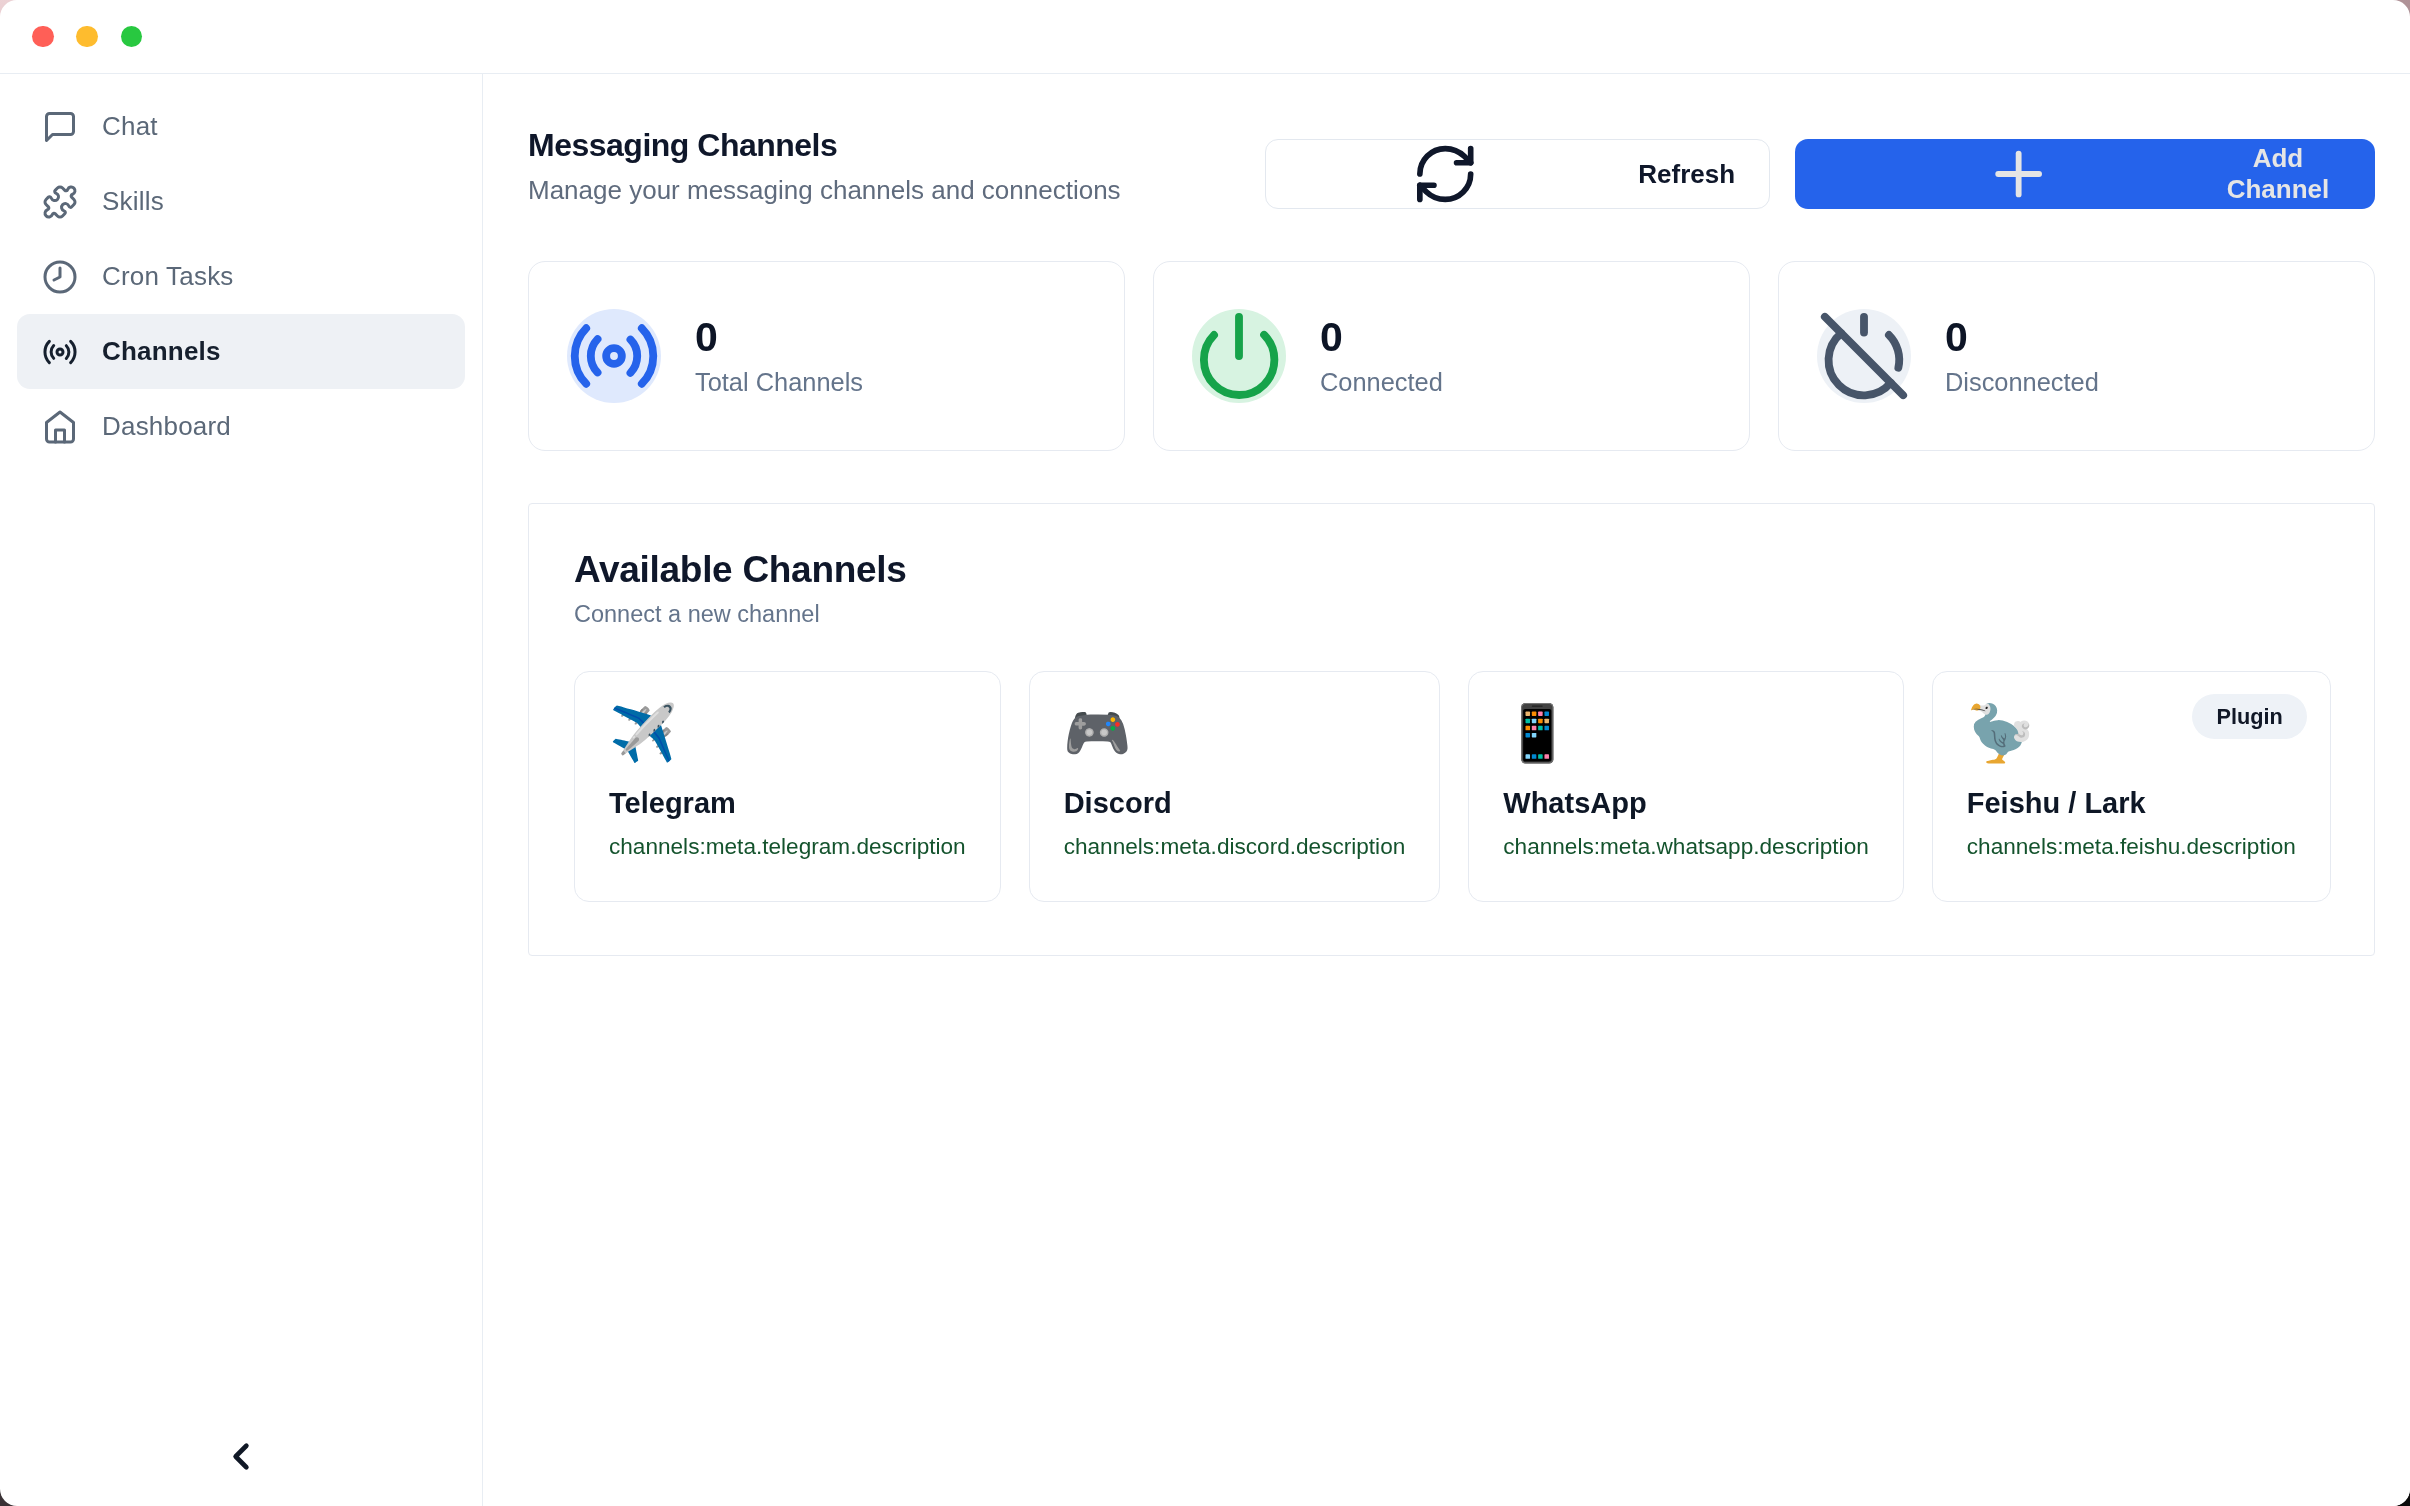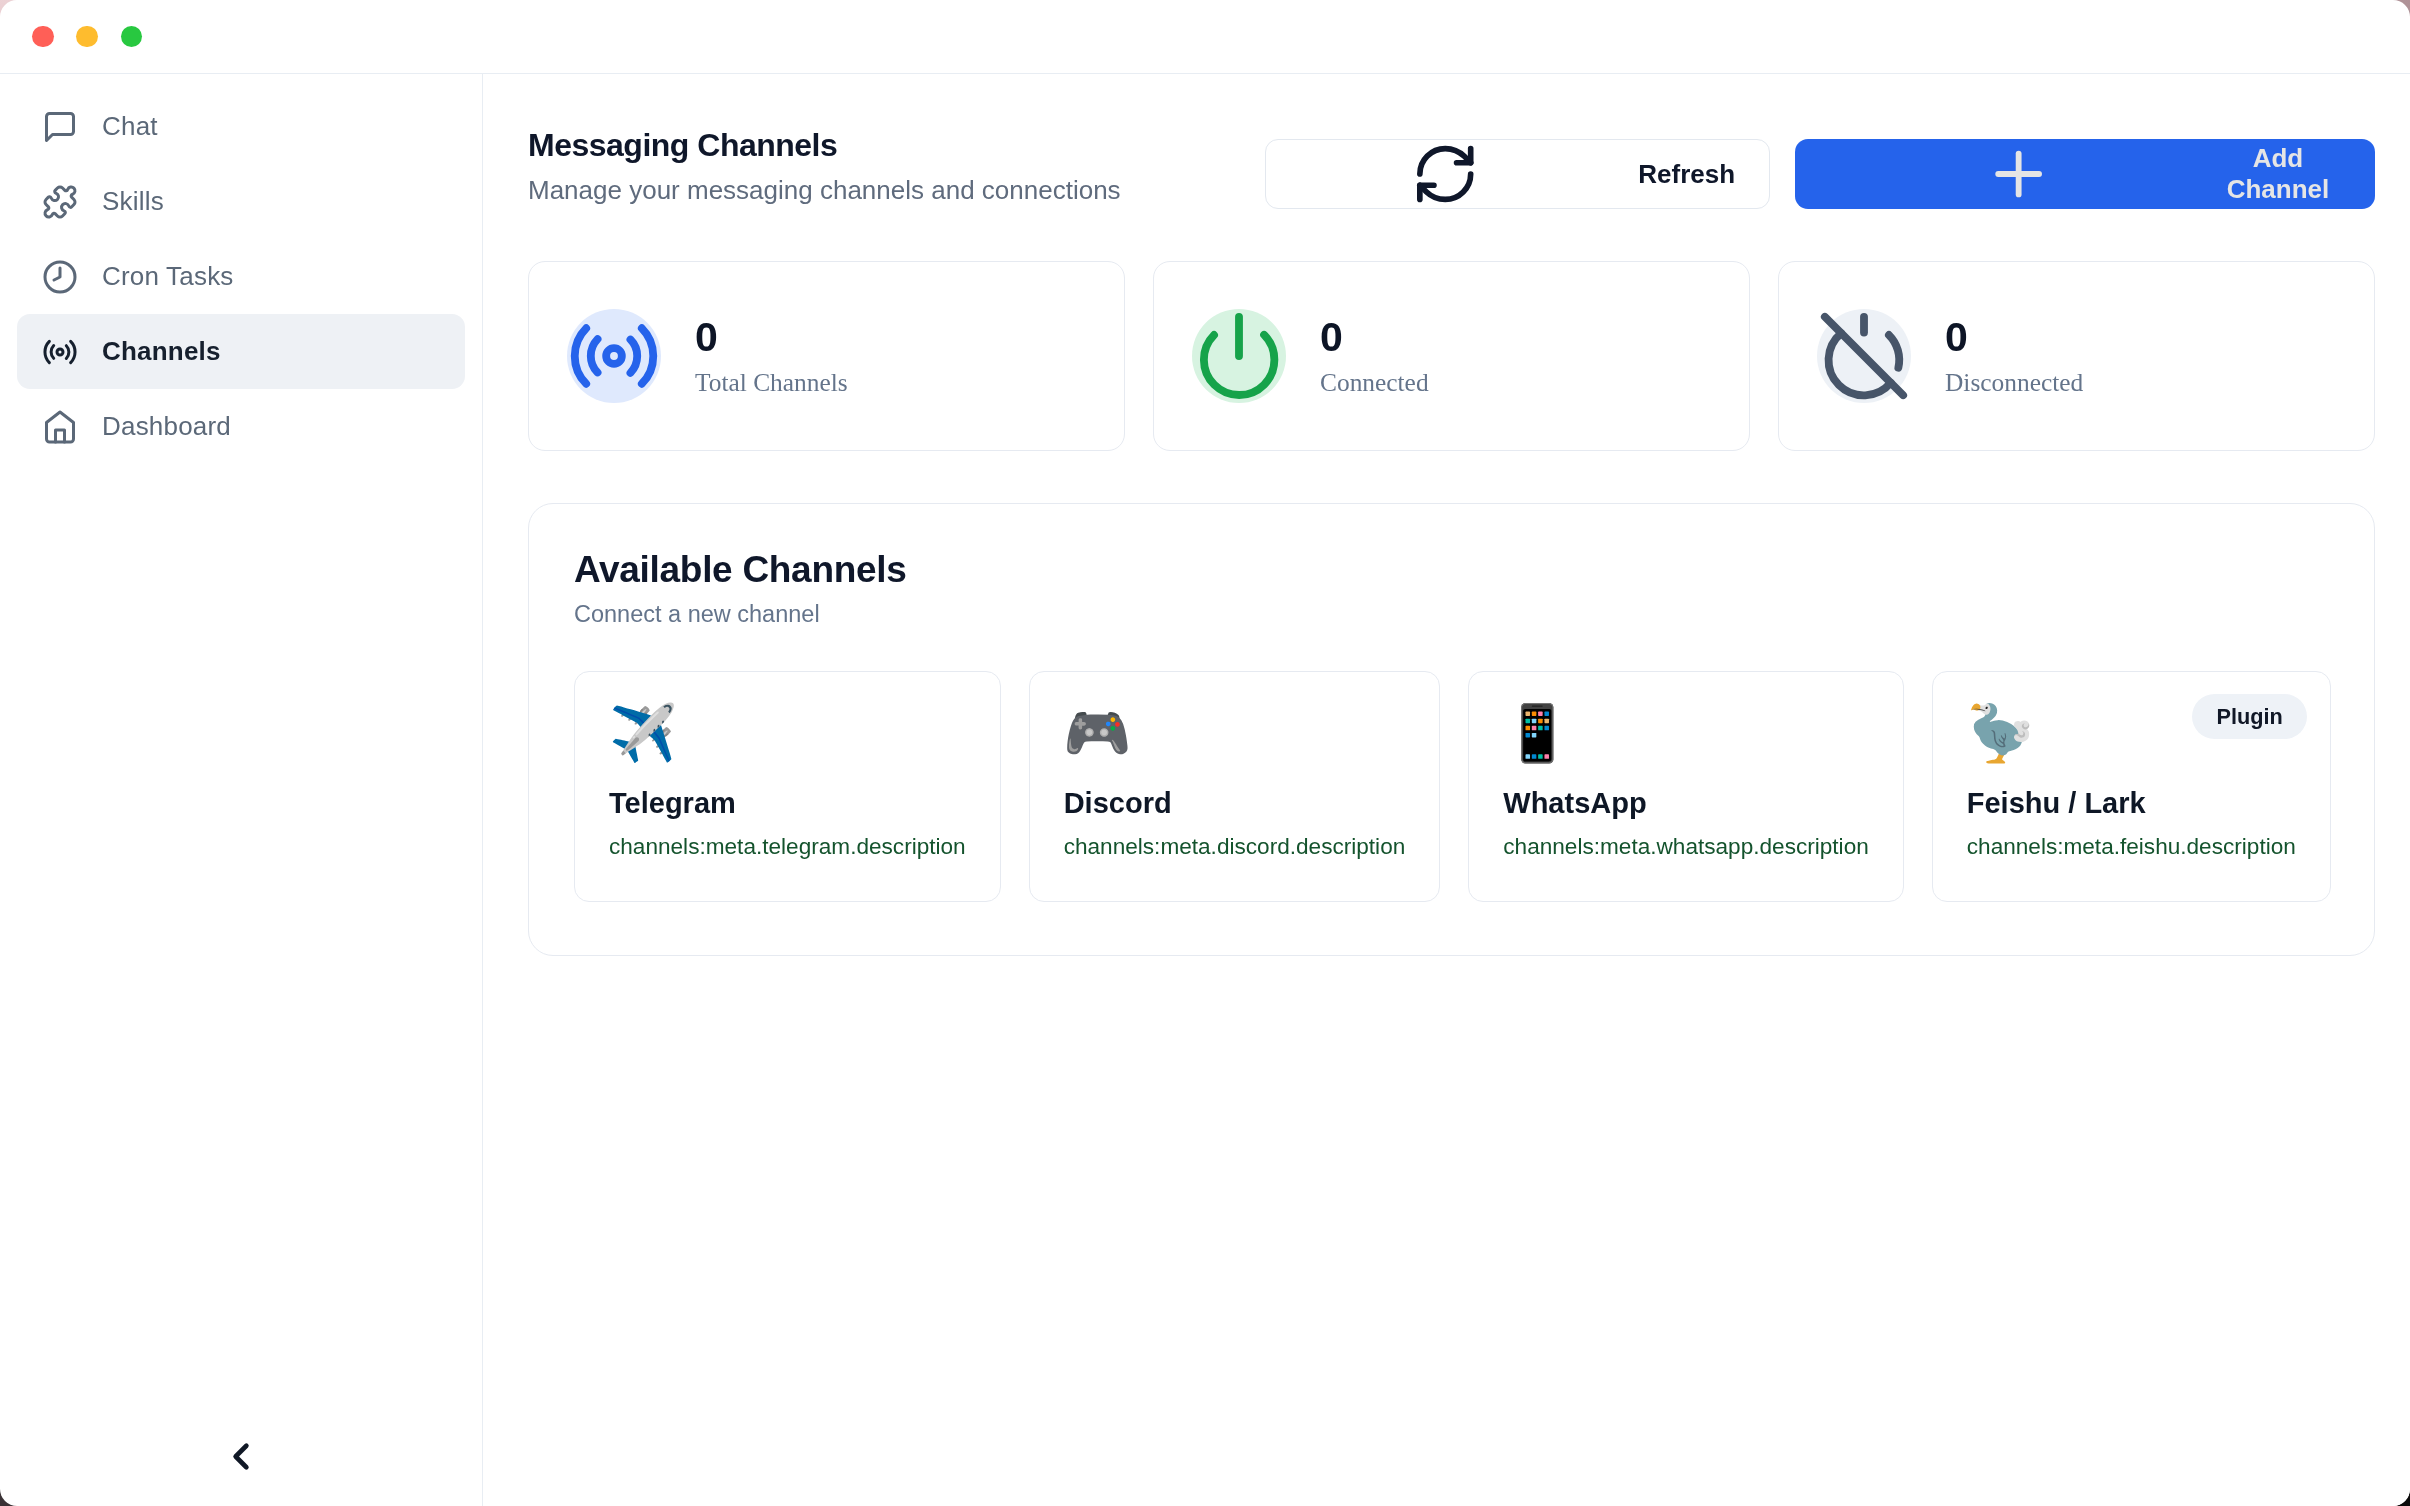--- a/index.html
+++ b/index.html
@@ -59,24 +59,24 @@
   .stat-card { height:190px; border:1.9px solid #e6eaf1; border-radius:17px; background:#fff;
     display:flex; align-items:center; padding-left:38px; }
   .stat-icon { width:94px; height:94px; border-radius:50%; display:flex; align-items:center;
     justify-content:center; flex:0 0 94px; }
   .stat-icon svg { width:45px; height:45px; }
   .stat-icon[data-accent="blue"]  { background:#dfe9fd; color:#2563eb; }
   .stat-icon[data-accent="green"] { background:#d7f3e1; color:#16a34a; }
   .stat-icon[data-accent="slate"] { background:#edf1f6; color:#475569; }
   .stat-text { margin-left:34px; }
   .stat-value { font-size:41px; font-weight:800; color:#0d1526; line-height:1.1; }
-  .stat-label { font-size:25.4px; color:#64748b; margin-top:7.5px;font-family:Liberation Serif, serif; }
-
-  
-  .panel { margin-top:52px; border:1.9px solid #e6eaf1; border-radius:25px; padding:45px 45px 53px 45px; background:#fff; }
+  .stat-label { font-size:25.4px; color:#64748b; margin-top:7.5px; }
+
+  
+  .panel { margin-top:52px; border:1.9px solid #e6eaf1; border-radius:4px; padding:45px 45px 53px 45px; background:#fff; }
   .panel-title { font-size:37px; font-weight:700; color:#0f172a; letter-spacing:-0.3px; }
   .panel-subtitle { font-size:23.5px; color:#64748b; margin-top:9.4px; }
   .channel-grid { display:grid; grid-template-columns:repeat(4,1fr); gap:28px; margin-top:43px; }
   .channel-card { position:relative; border:1.9px solid #e6eaf1; border-radius:15px; background:#fff;
     padding:34px 34px 36px 34px; min-height:231px; cursor:pointer; }
   .channel-emoji { font-size:55px; line-height:1; display:inline-block; }
   .channel-name { font-size:29px; font-weight:600; color:#0e1726; margin-top:26px; }
   .channel-desc { font-size:22.6px; color:#14532d; margin-top:14px; white-space:nowrap; overflow:hidden; }
   .plugin-badge { position:absolute; top:22.6px; right:22.6px; background:#eef2f7; color:#111827;
     font-size:21.7px; font-weight:600; padding:9.4px 24.5px; border-radius:941px; }

